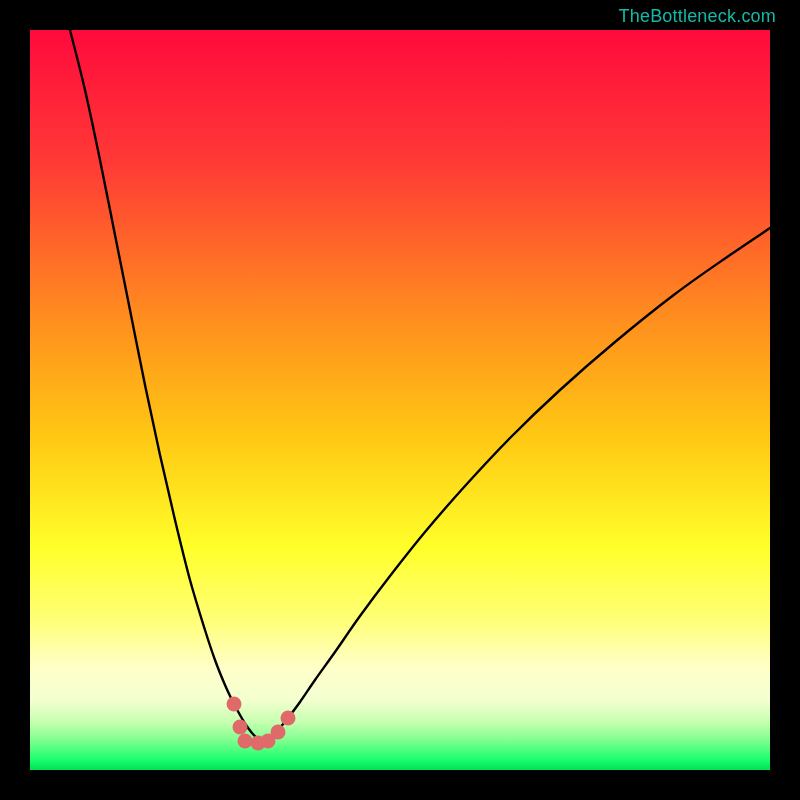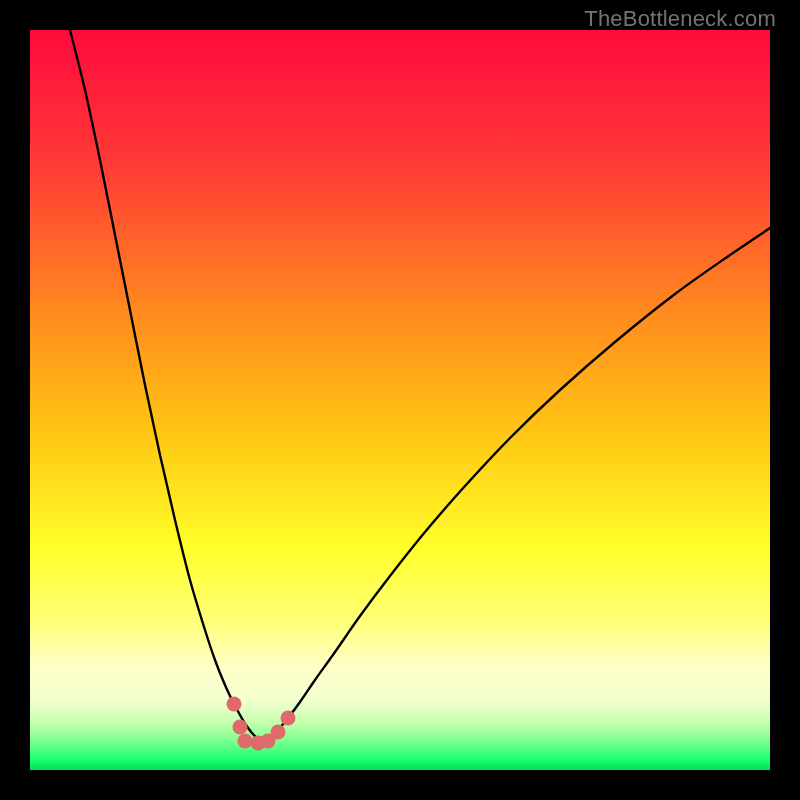--- a/index.html
+++ b/index.html
@@ -20,22 +20,22 @@
     overflow: hidden;
   }
   .gradient {
     position: absolute;
     inset: 0;
   }
   .watermark {
     position: absolute;
     top: 6px;
     right: 24px;
-    color: #737373;
-    font-size: 22px;
+    color: #14b8a6;
+    font-size: 18px;
     font-weight: 500;
     letter-spacing: 0.2px;
     user-select: none;
   }
   svg.curve {
     position: absolute;
     inset: 0;
     width: 740px;
     height: 740px;
     overflow: visible;

